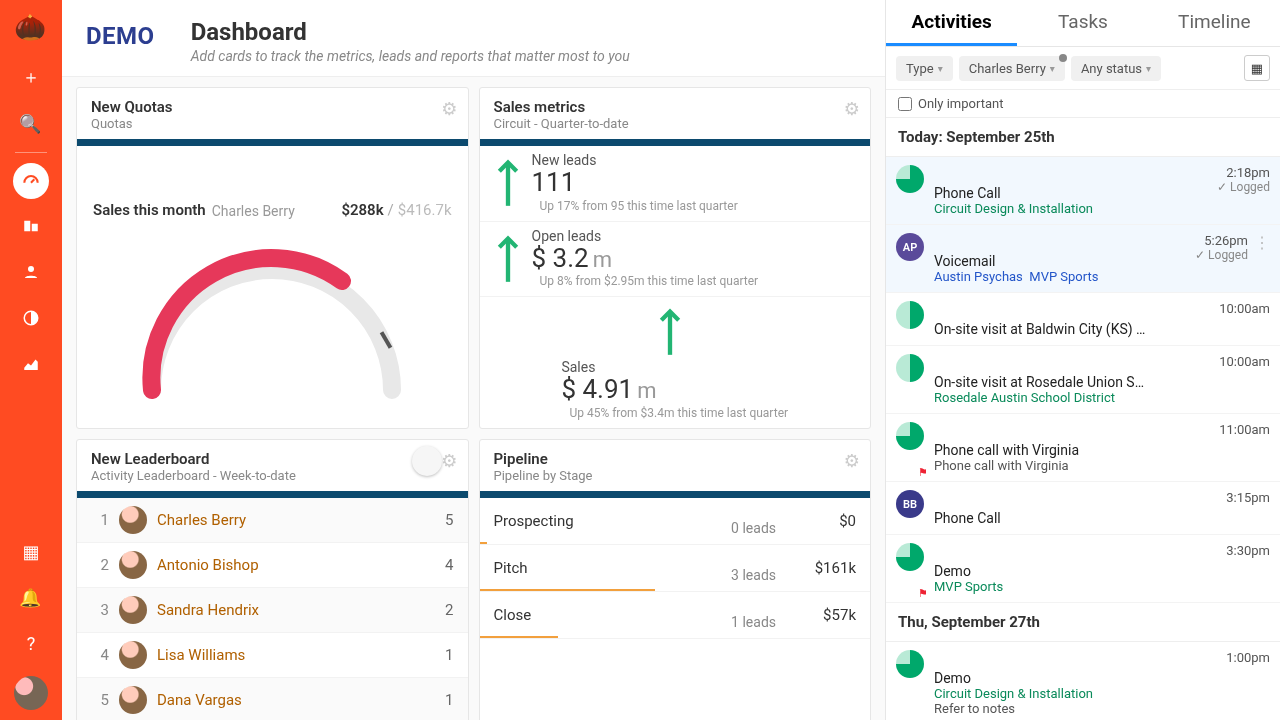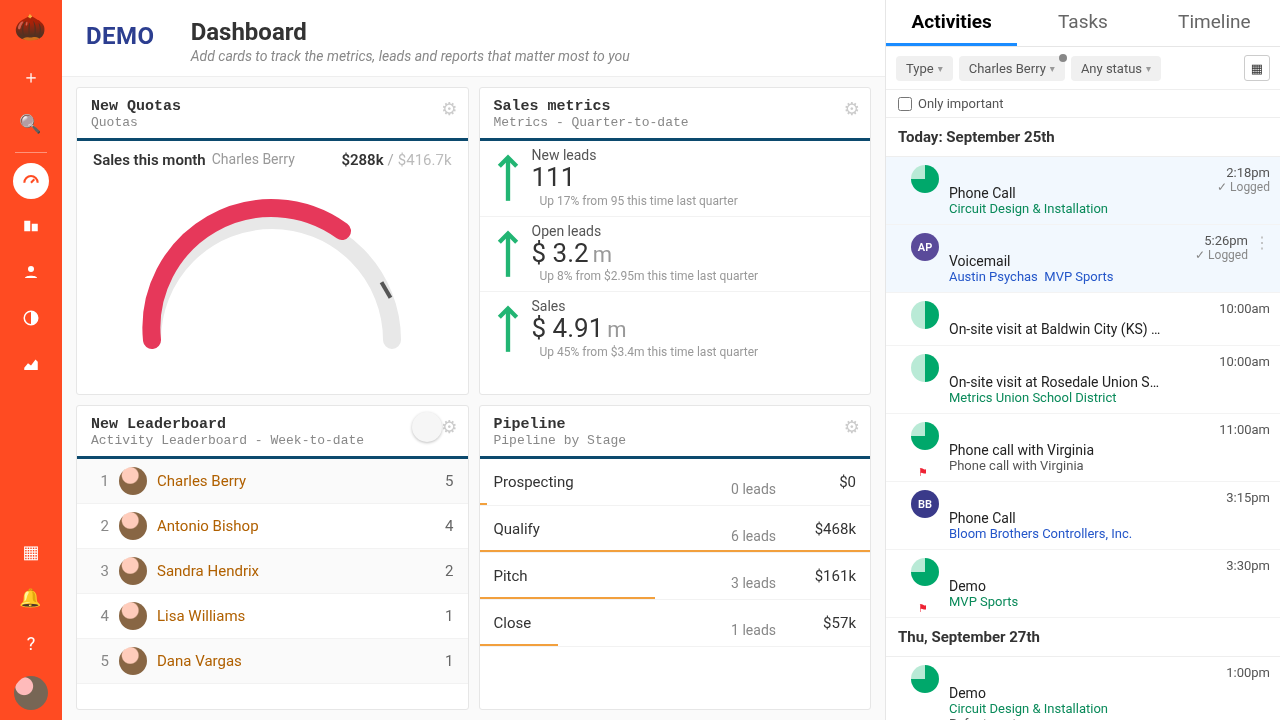--- a/index.html
+++ b/index.html
@@ -13,37 +13,37 @@
 .sidebar .avatar { width: 34px; height: 34px; border-radius: 50%; background: #654; margin-top: 10px; background:radial-gradient(circle at 30% 30%, #fbb 0 25%, #765 28% 100%);}
 
 .main { flex: 1; display: flex; flex-direction: column; min-width: 0; background:#fafafa;}
 .header { display: flex; align-items: flex-start; padding: 18px 24px 12px 24px; background:#fff; border-bottom:1px solid #eee;}
 .brand { color: #2c3e90; font-weight: 700; font-size: 24px; letter-spacing:.5px; margin-right: 36px; margin-top:4px;}
 .page-title { font-size: 24px; font-weight: 700; color: #333; }
 .page-sub { font-style: italic; color: #888; font-size: 14px; margin-top: 2px;}
 
 .cards { flex:1; overflow: hidden; padding: 10px 14px; display: grid; grid-template-columns: 1fr 1fr; grid-template-rows: auto auto; gap: 10px;}
 .card { background: #fff; border: 1px solid #e6e6e6; border-radius: 3px; position: relative; display:flex; flex-direction:column;}
-.card-head { padding: 10px 14px 8px 14px; border-bottom: 3px solid #0c4a6e; font-family: Liberation Mono, monospace; }
+.card-head { padding: 10px 14px 8px 14px; border-bottom: 7px solid #0c4a6e; }
 .card-title { font-weight: 600; font-size: 15px; }
 .card-sub { font-size: 13px; color: #888; }
 .gear { position: absolute; right: 10px; top: 10px; color: #ccc; font-size: 18px; cursor:pointer;}
 
 .quota-body { padding: 10px 16px 14px 16px; flex:1;}
-.quota-row { display: flex; align-items: flex-start; font-size: 15px; margin-bottom:4px;}
+.quota-row { display: flex; align-items: flex-end; font-size: 15px; margin-bottom:4px;margin-top:45px;}
 .quota-row .label { font-weight: 600; }
 .quota-row .who { color: #999; margin-left: 6px; font-size:14px;}
 .quota-row .vals { margin-left: auto; font-size: 15px;}
 .quota-row .vals .cur { font-weight: 600; }
 .quota-row .vals .sep { color: #aaa; margin: 0 4px;}
 .quota-row .vals .tgt { color: #bbb; }
 .gauge { display:flex; justify-content:center; margin-top:6px;}
 
 .metric-row { display:flex; align-items:center; padding:6px 14px 8px 14px; border-bottom:1px solid #f2f2f2;}
-.metric-row:last-child{border-bottom:none;}
+.metric-row:last-child{border-bottom:none;flex-direction:column;}
 .arrow-up { width:28px; height:56px; display:flex; align-items:center; justify-content:center; color:#22b573; margin-right:10px; flex-shrink:0;}
 .metric-label { font-size:14px; color:#555;}
 .metric-val { font-size:26px; font-weight:400; color:#333; line-height:1.1;}
 .metric-val .unit{ color:#999; font-size:22px; margin-left:4px;}
 .metric-note { font-size:12px; color:#999; margin-top:2px;margin-left:8px;}
 
 .lb-row, .pl-row { display:flex; align-items:center; padding:8px 14px; border-bottom:1px solid #f2f2f2; font-size:15px;}
 .lb-row:nth-child(odd){background:#fafafa;}
 .lb-rank{ width:18px; color:#888; text-align:right; margin-right:10px;}
 .lb-av{ width:28px; height:28px; border-radius:50%; background:#ccc; margin-right:10px; background:radial-gradient(circle at 40% 30%, #fcb 0 30%, #864 35% 100%);}
@@ -65,21 +65,21 @@
 .chip{ background:#f0f0f0; border-radius:4px; padding:5px 10px; font-size:13px; color:#555; display:flex; align-items:center; gap:4px; cursor:pointer; position:relative;}
 .chip .chev{color:#999; font-size:10px;}
 .chip .dot{position:absolute; top:-2px; right:-2px; width:8px; height:8px; border-radius:50%; background:#888;}
 .cal-icon{ margin-left:auto; width:26px; height:26px; border:1px solid #ccc; border-radius:3px; display:flex; align-items:center; justify-content:center; font-size:13px; cursor:pointer;}
 .important{ display:flex; align-items:center; gap:6px; padding:6px 12px; font-size:13px; color:#555; border-bottom:1px solid #eee;}
 .important input{width:14px;height:14px;}
 
 .section-h{ font-weight:700; padding:10px 12px; font-size:15px; border-bottom:1px solid #eee;}
 .act{ display:flex; padding:8px 10px; border-bottom:1px solid #f3f3f3; position:relative;}
 .act.hl{ background:#f2f8fe;}
-.act .ico{ width:28px; height:28px; border-radius:50%; flex-shrink:0; margin-right:10px; position:relative; background:#00a86b;margin-left:15px;}
+.act .ico{ width:28px; height:28px; border-radius:50%; flex-shrink:0; margin-right:10px; position:relative; background:#00a86b;}
 .act .ico.half{ background: conic-gradient(#00a86b 0 50%, #b9ead6 50% 100%);}
 .act .ico.three-q{ background: conic-gradient(#00a86b 0 75%, #b9ead6 75% 100%);}
 .act .ico.initials{ background:#5a4a9a; color:#fff; font-size:11px; display:flex; align-items:center; justify-content:center; font-weight:600;}
 .act .ico.initials.bb{ background:#3a3a8a;}
 .act .body{ flex:1; min-width:0;margin-top:20px;}
 .act .title{ font-size:14px; color:#222;}
 .act .rel{ font-size:13px; color:#0a8a5a;}
 .act .rel.person{ color:#2456c9;}
 .act .rel .company{ color:#2456c9;}
 .act .extra{ font-size:13px; color:#555;}
@@ -167,21 +167,21 @@
             <rect x="260" y="108" width="18" height="4" fill="#555" transform="rotate(60 269 110)"></rect>
           </svg>
         </div>
       </div>
     </div>
 
     <div class="card">
       <div class="gear">⚙</div>
       <div class="card-head">
         <div class="card-title">Sales metrics</div>
-        <div class="card-sub">Metrics - Quarter-to-date</div>
+        <div class="card-sub">Circuit - Quarter-to-date</div>
       </div>
       <div id="metrics-body">
           <div class="metric-row">
             <div class="arrow-up">
               <svg width="26" height="54" viewBox="0 0 24 48" fill="none" stroke="#22b573" stroke-width="4">
                 <path d="M12 46V6"></path>
                 <path d="M4 14l8-8 8 8"></path>
               </svg>
             </div>
   <div>
@@ -267,26 +267,20 @@
         <div class="card-sub">Pipeline by Stage</div>
       </div>
       <div id="pl-body">
           <div class="pl-row">
             <div class="stage">Prospecting</div>
             <div class="leads">0 leads</div>
             <div class="val">$0</div>
             <div class="bar" style="width:2%"></div>
           </div>
           <div class="pl-row">
-            <div class="stage">Qualify</div>
-            <div class="leads">6 leads</div>
-            <div class="val">$468k</div>
-            <div class="bar" style="width:100%"></div>
-          </div>
-          <div class="pl-row">
             <div class="stage">Pitch</div>
             <div class="leads">3 leads</div>
             <div class="val">$161k</div>
             <div class="bar" style="width:45%"></div>
           </div>
           <div class="pl-row">
             <div class="stage">Close</div>
             <div class="leads">1 leads</div>
             <div class="val">$57k</div>
             <div class="bar" style="width:20%"></div>
@@ -355,21 +349,21 @@
         </div>
       <div class="meta">
           <span>10:00am</span>
         </div>
 
       </div>
       <div class="act">
         <div class="ico half"></div>
       <div class="body">
           <div class="title">On-site visit at Rosedale Union S…</div>
-          <div class="rel ">Metrics Union School District</div>
+          <div class="rel ">Rosedale Austin School District</div>
         </div>
       <div class="meta">
           <span>10:00am</span>
         </div>
 
       </div>
       <div class="act">
         <div class="ico three-q"></div>
       <div class="body">
           <div class="title">Phone call with Virginia</div>
@@ -378,21 +372,20 @@
       <div class="meta">
           <span>11:00am</span>
         </div>
 
       <div class="flag">⚑</div>
       </div>
       <div class="act">
         <div class="ico initials bb">BB</div>
       <div class="body">
           <div class="title">Phone Call</div>
-          <div class="rel person">Bloom Brothers Controllers, Inc.</div>
         </div>
       <div class="meta">
           <span>3:15pm</span>
         </div>
 
       </div>
       <div class="act">
         <div class="ico three-q"></div>
       <div class="body">
           <div class="title">Demo</div>

